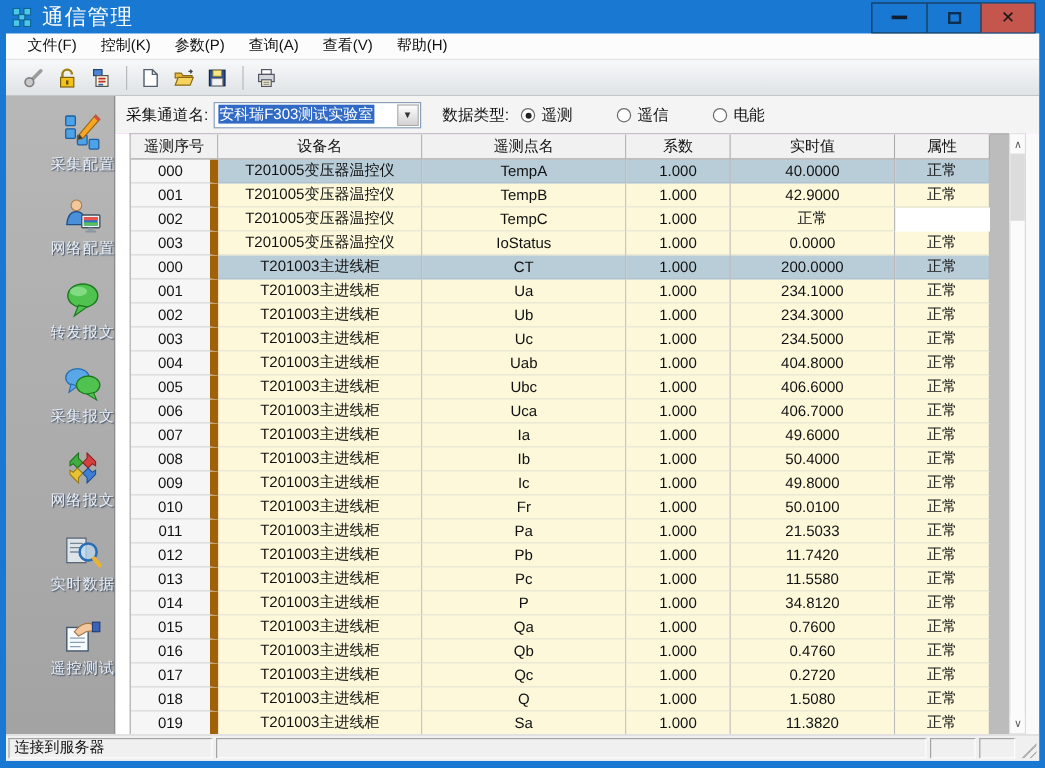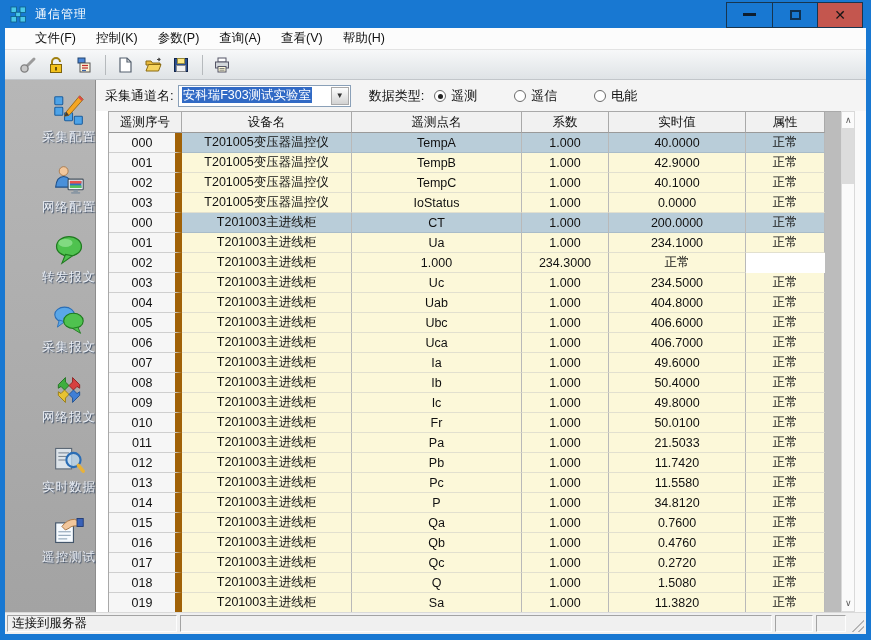--- a/index.html
+++ b/index.html
@@ -4,32 +4,32 @@
 <style>
   * { margin:0; padding:0; box-sizing:border-box; }
   html,body { width:871px; height:640px; overflow:hidden; }
   body { font-family:"Liberation Sans","DejaVu Sans",sans-serif; font-size:12.5px; color:#111; }
 
   .window { width:871px; height:640px; background:#1878d2; position:relative; }
 
   
   .titlebar { height:28px; display:flex; align-items:center; padding-left:10px; color:#fff; }
   .title-icon { width:17px; height:17px; margin-right:8px; flex:0 0 auto; }
-  .window-title { font-size:12px; letter-spacing:1px; }
+  .window-title { font-size:18px; letter-spacing:1px; }
   .win-btns { margin-left:auto; margin-right:8px; display:flex; height:26px; margin-top:1px; border:1px solid #17354f; }
   .win-btn { width:45px; display:flex; align-items:center; justify-content:center; color:#0e1e2e; font-weight:bold; cursor:default; }
   .win-btn + .win-btn { border-left:1px solid #17354f; }
   .btn-min span { display:block; width:13px; height:3px; background:#0e1e2e; }
   .btn-max span { display:block; width:11px; height:10px; border:2px solid #0e3050; }
   .btn-close { background:#c4564e; color:#161616; font-size:14px; }
 
   
   .app { margin:0 5px; height:606px; background:#fff; display:flex; flex-direction:column; overflow:hidden; }
 
-  .menubar { height:22px; background:#fcfcfc; border-bottom:1px solid #e3e3e3; display:flex; align-items:center; padding-left:20px; }
+  .menubar { height:22px; background:#fcfcfc; border-bottom:1px solid #e3e3e3; display:flex; align-items:center; padding-left:8px; }
   .menu-item { padding:0 10px; line-height:21px; cursor:default; }
 
   .toolbar { height:30px; background:linear-gradient(#f7f8f9,#dfe3e6); border-bottom:1px solid #c2c6ca; display:flex; align-items:center; padding-left:10px; }
   .tool-btn { width:26px; height:24px; display:flex; align-items:center; justify-content:center; margin-right:2px; border:1px solid transparent; }
   .tool-sep { width:1px; height:20px; background:#b6babd; margin:0 6px; }
 
   .main { flex:1; display:flex; overflow:hidden; }
 
   
   .sidebar { width:91px; background:linear-gradient(#b7b7b7,#a3a3a3); border-right:1px solid #8d8d8d; padding-top:14px; display:flex; flex-direction:column; align-items:center; }
@@ -306,21 +306,20 @@
                   <div class="tcell c2">TempB</div>
                   <div class="tcell c3">1.000</div>
                   <div class="tcell c4">42.9000</div>
                   <div class="tcell c5">正常</div>
                 </div>
                 <div class="trow">
                   <div class="tcell c0">002</div>
                   <div class="tcell c1">T201005变压器温控仪</div>
                   <div class="tcell c2">TempC</div>
                   <div class="tcell c3">1.000</div>
-                  <div class="tcell c4">40.1000</div>
                   <div class="tcell c5">正常</div>
                 </div>
                 <div class="trow">
                   <div class="tcell c0">003</div>
                   <div class="tcell c1">T201005变压器温控仪</div>
                   <div class="tcell c2">IoStatus</div>
                   <div class="tcell c3">1.000</div>
                   <div class="tcell c4">0.0000</div>
                   <div class="tcell c5">正常</div>
                 </div>
@@ -336,20 +335,21 @@
                   <div class="tcell c0">001</div>
                   <div class="tcell c1">T201003主进线柜</div>
                   <div class="tcell c2">Ua</div>
                   <div class="tcell c3">1.000</div>
                   <div class="tcell c4">234.1000</div>
                   <div class="tcell c5">正常</div>
                 </div>
                 <div class="trow">
                   <div class="tcell c0">002</div>
                   <div class="tcell c1">T201003主进线柜</div>
+                  <div class="tcell c2">Ub</div>
                   <div class="tcell c3">1.000</div>
                   <div class="tcell c4">234.3000</div>
                   <div class="tcell c5">正常</div>
                 </div>
                 <div class="trow">
                   <div class="tcell c0">003</div>
                   <div class="tcell c1">T201003主进线柜</div>
                   <div class="tcell c2">Uc</div>
                   <div class="tcell c3">1.000</div>
                   <div class="tcell c4">234.5000</div>

